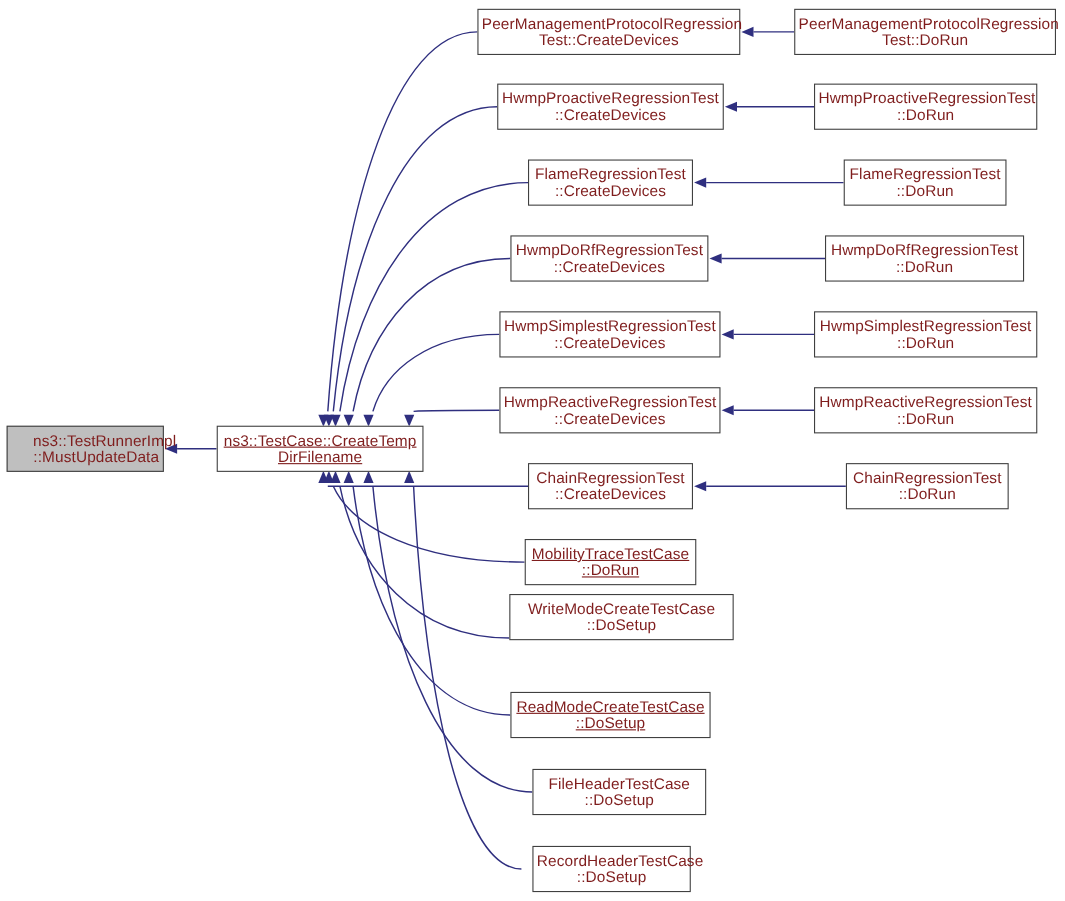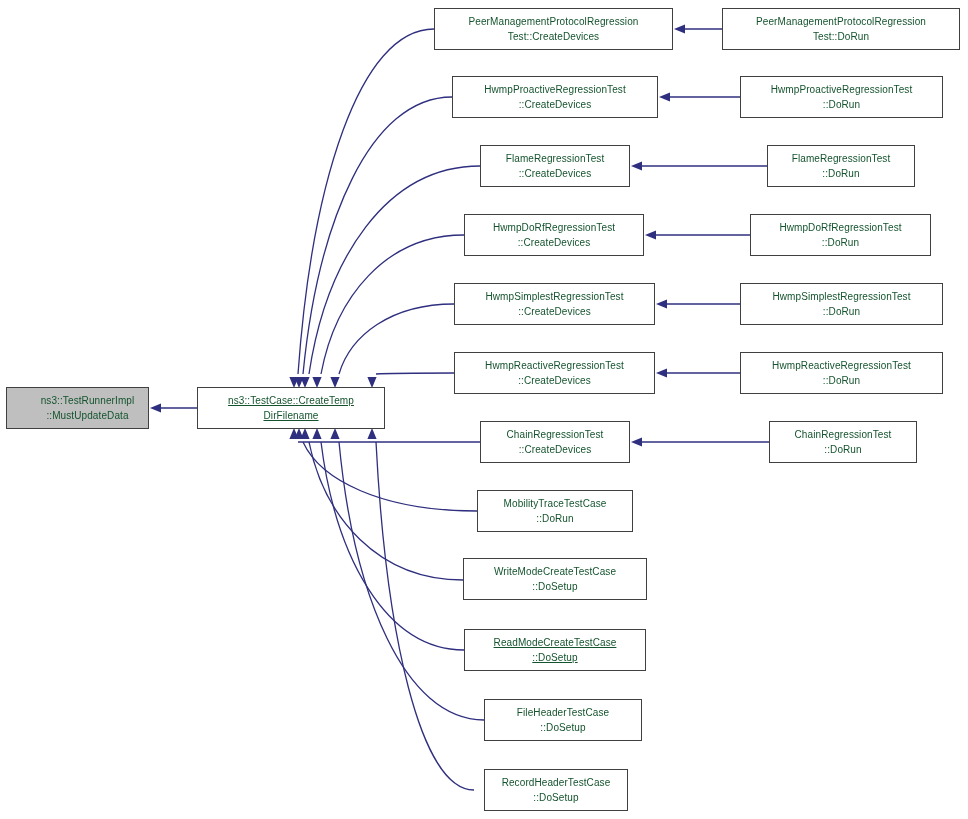--- a/index.html
+++ b/index.html
@@ -25,23 +25,23 @@
   }
   .node {
     position: absolute;
     box-sizing: border-box;
     border: 1px solid #404040;
     background: #ffffff;
     display: flex;
     align-items: center;
     justify-content: center;
     text-align: center;
-    font-size: 10px;
+    font-size: 14px;
     line-height: 15px;
-    color: #14532d;
+    color: #7f1d1d;
     letter-spacing: 0.1px;
     white-space: pre-line;
     z-index: 2;
   }
   .node.gray {
     background: #bfbfbf;
   }
   .node .label {
     display: block;
     width: 100%;
@@ -107,23 +107,23 @@
       <div class="node" style="left: 480px; top: 145px; width: 150px; height: 42px;"><span class="label">FlameRegressionTest
 ::CreateDevices</span></div>
       <div class="node" style="left: 464px; top: 214px; width: 180px; height: 42px;"><span class="label">HwmpDoRfRegressionTest
 ::CreateDevices</span></div>
       <div class="node" style="left: 454px; top: 283px; width: 201px; height: 42px;"><span class="label">HwmpSimplestRegressionTest
 ::CreateDevices</span></div>
       <div class="node" style="left: 454px; top: 352px; width: 201px; height: 42px;"><span class="label">HwmpReactiveRegressionTest
 ::CreateDevices</span></div>
       <div class="node" style="left: 480px; top: 421px; width: 150px; height: 42px;"><span class="label">ChainRegressionTest
 ::CreateDevices</span></div>
-      <div class="node" style="left: 477px; top: 490px; width: 156px; height: 42px;"><span class="label">MobilityTraceTestCase
+      <div class="node" style="left: 477px; top: 490px; width: 156px; height: 42px; text-decoration: underline;"><span class="label">MobilityTraceTestCase
 ::DoRun</span></div>
-      <div class="node" style="left: 463px; top: 558px; width: 184px; height: 42px;"><span class="label">WriteModeCreateTestCase
+      <div class="node" style="left: 463px; top: 540px; width: 204px; height: 42px;"><span class="label">WriteModeCreateTestCase
 ::DoSetup</span></div>
       <div class="node" style="left: 464px; top: 629px; width: 182px; height: 42px; text-decoration: underline;"><span class="label">ReadModeCreateTestCase
 ::DoSetup</span></div>
       <div class="node" style="left: 484px; top: 699px; width: 158px; height: 42px;"><span class="label">FileHeaderTestCase
 ::DoSetup</span></div>
       <div class="node" style="left: 484px; top: 769px; width: 144px; height: 42px;"><span class="label">RecordHeaderTestCase
 ::DoSetup</span></div>
       <div class="node" style="left: 722px; top: 8px; width: 238px; height: 42px;"><span class="label">PeerManagementProtocolRegression
 Test::DoRun</span></div>
       <div class="node" style="left: 740px; top: 76px; width: 203px; height: 42px;"><span class="label">HwmpProactiveRegressionTest

